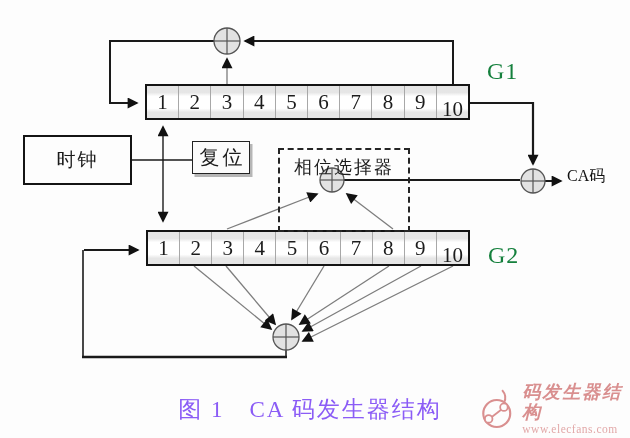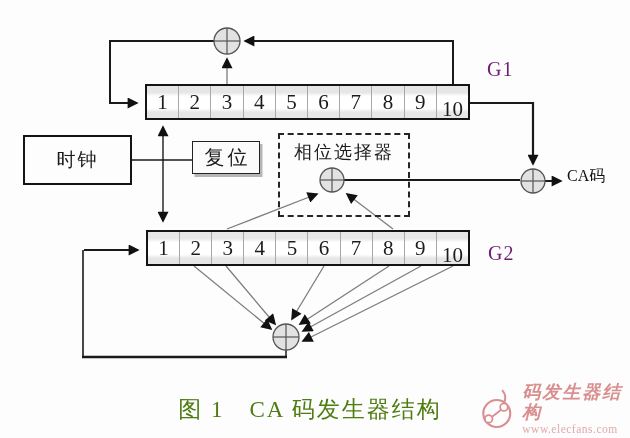--- a/index.html
+++ b/index.html
@@ -34,22 +34,22 @@
     display: flex;
     align-items: center;
     justify-content: center;
     font-size: 21px;
     border-right: 1px solid #a8a8a8;
     color: #1c1c1c;
   }
   .register .cell:last-child { border-right: none; margin-top: 15px; }
   .reg-label {
     position: absolute;
-    font-size: 20px;
-    color: #701a75;
+    font-size: 24px;
+    color: #15803d;
     letter-spacing: 1px;
   }
   
   .clock-box {
     position: absolute;
     left: 23px; top: 135px;
     width: 109px; height: 50px;
     box-sizing: border-box;
     border: 2px solid #141414;
     background: #fdfdfd;
@@ -58,36 +58,36 @@
     align-items: center;
     justify-content: center;
     line-height: 1.15;
   }
   .clock-line1 { font-size: 19px; letter-spacing: 2px; }
   .clock-line2 { font-size: 18px; letter-spacing: 1px; }
   
   .reset-box {
     position: absolute;
     left: 192px; top: 141px;
-    width: 68px; height: 33px;
+    width: 58px; height: 33px;
     box-sizing: border-box;
     border: 1.5px solid #222;
     background: #fbfbfb;
     box-shadow: 2.5px 3px 0 rgba(0,0,0,0.28);
     display: flex;
     align-items: center;
     justify-content: center;
     font-size: 20px;
     letter-spacing: 3px;
     text-indent: 3px;
   }
   
   .phase-box {
     position: absolute;
-    left: 278px; top: 133px;
+    left: 278px; top: 148px;
     width: 132px; height: 84px;
     box-sizing: border-box;
     border: 2px dashed #252525;
     background: transparent;
   }
   .phase-label {
     margin-top: 5px;
     text-align: center;
     font-size: 18px;
     letter-spacing: 2px;
@@ -99,21 +99,21 @@
     font-size: 16px;
     color: #111;
   }
   .caption {
     position: absolute;
     left: 150px; top: 394px;
     width: 320px;
     text-align: center;
     font-size: 23px;
     letter-spacing: 2px;
-    color: #4d7c0f;
+    color: #8b5cf6;
   }
   
   .watermark {
     position: absolute;
     left: 477px; top: 383px;
     display: flex;
     align-items: center;
     gap: 4px;
   }
   .wm-text { display: flex; flex-direction: column; line-height: 1.1; }

